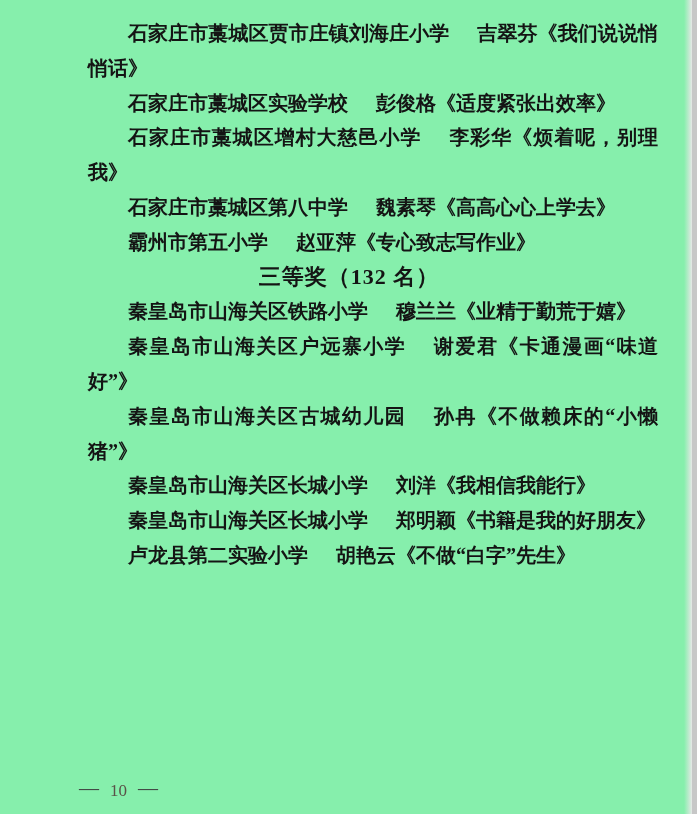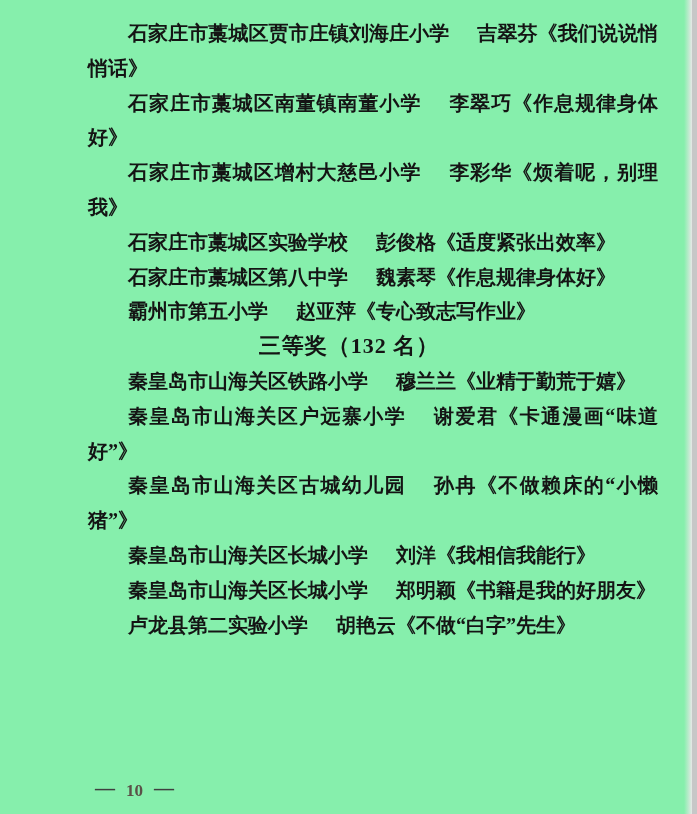--- a/index.html
+++ b/index.html
@@ -33,23 +33,23 @@
     margin: 0;
     padding-right: 48px;
     font-size: 22px;
     line-height: 34.8px;
     font-weight: bold;
     text-align: center;
     letter-spacing: 1px;
   }
   .footer {
     position: absolute;
-    left: 95px;
+    left: 79px;
     bottom: 13px;
-    font-weight: bold;
+    font-weight: normal;
     color: #3f3f3f;
     white-space: nowrap;
   }
   .footer .dash { font-size: 20px; vertical-align: 1px; }
   .footer .pagenum {
     font-size: 17px;
     color: #5a5148;
     margin: 0 11px;
   }
   .scan-shadow {
@@ -69,24 +69,23 @@
     background: #c7c7c7;
   }
 </style>
 </head>
 <body>
 
 <div class="page">
   <div class="content">
     <div id="entries-second">
         <p class="entry"><span>石家庄市藁城区贾市庄镇刘海庄小学</span><span class="author">吉翠芬</span><span>《我们说说悄悄话》</span></p>
-        <p class="entry"><span>石家庄市藁城区南董镇南董小学</span><span class="author">李翠巧</span><span>《作息规律身体好》</span></p>
+        <p class="entry"><span>石家庄市藁城区实验学校</span><span class="author">彭俊格</span><span>《适度紧张出效率》</span></p>
         <p class="entry"><span>石家庄市藁城区增村大慈邑小学</span><span class="author">李彩华</span><span>《烦着呢，别理我》</span></p>
-        <p class="entry"><span>石家庄市藁城区实验学校</span><span class="author">彭俊格</span><span>《适度紧张出效率》</span></p>
-        <p class="entry"><span>石家庄市藁城区第八中学</span><span class="author">魏素琴</span><span>《作息规律身体好》</span></p>
+        <p class="entry"><span>石家庄市藁城区第八中学</span><span class="author">魏素琴</span><span>《高高心心上学去》</span></p>
         <p class="entry"><span>霸州市第五小学</span><span class="author">赵亚萍</span><span>《专心致志写作业》</span></p>
       </div>
     <h2 class="heading">三等奖（132 名）</h2>
     <div id="entries-third">
         <p class="entry"><span>秦皇岛市山海关区铁路小学</span><span class="author">穆兰兰</span><span>《业精于勤荒于嬉》</span></p>
         <p class="entry"><span>秦皇岛市山海关区户远寨小学</span><span class="author">谢爱君</span><span>《卡通漫画“味道好”》</span></p>
         <p class="entry"><span>秦皇岛市山海关区古城幼儿园</span><span class="author">孙冉</span><span>《不做赖床的“小懒猪”》</span></p>
         <p class="entry"><span>秦皇岛市山海关区长城小学</span><span class="author">刘洋</span><span>《我相信我能行》</span></p>
         <p class="entry"><span>秦皇岛市山海关区长城小学</span><span class="author">郑明颖</span><span>《书籍是我的好朋友》</span></p>
         <p class="entry"><span>卢龙县第二实验小学</span><span class="author">胡艳云</span><span>《不做“白字”先生》</span></p>

